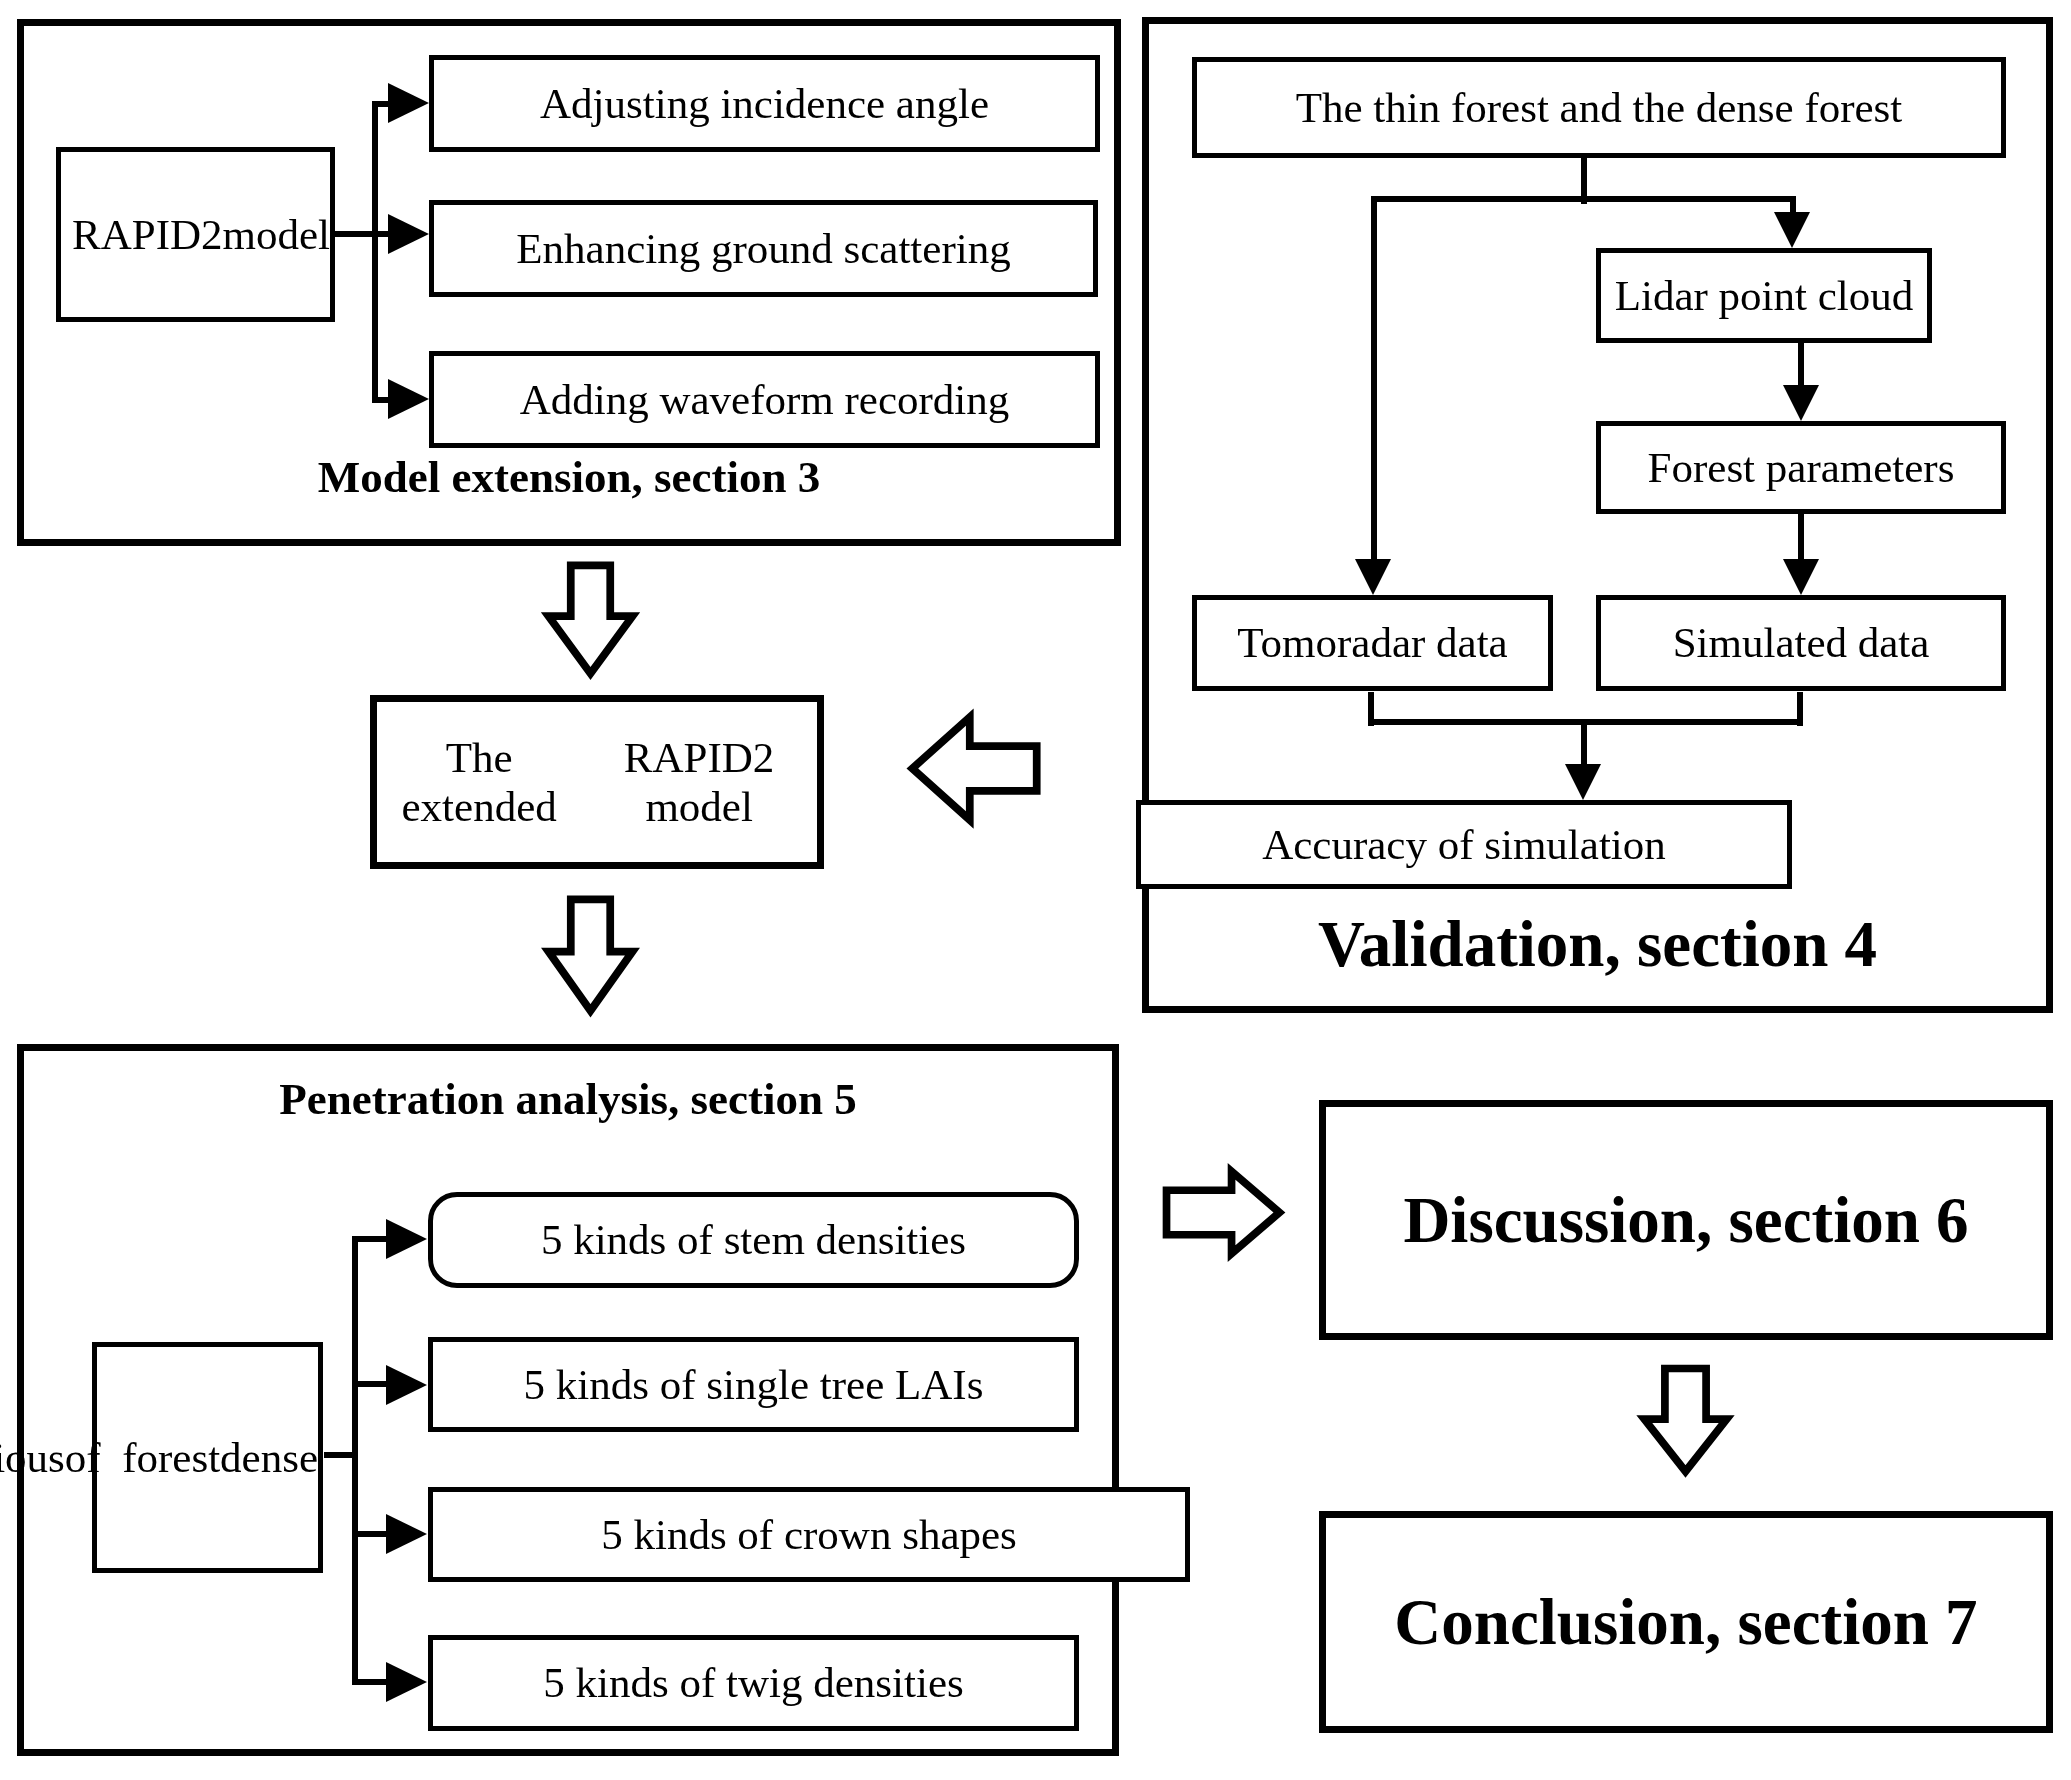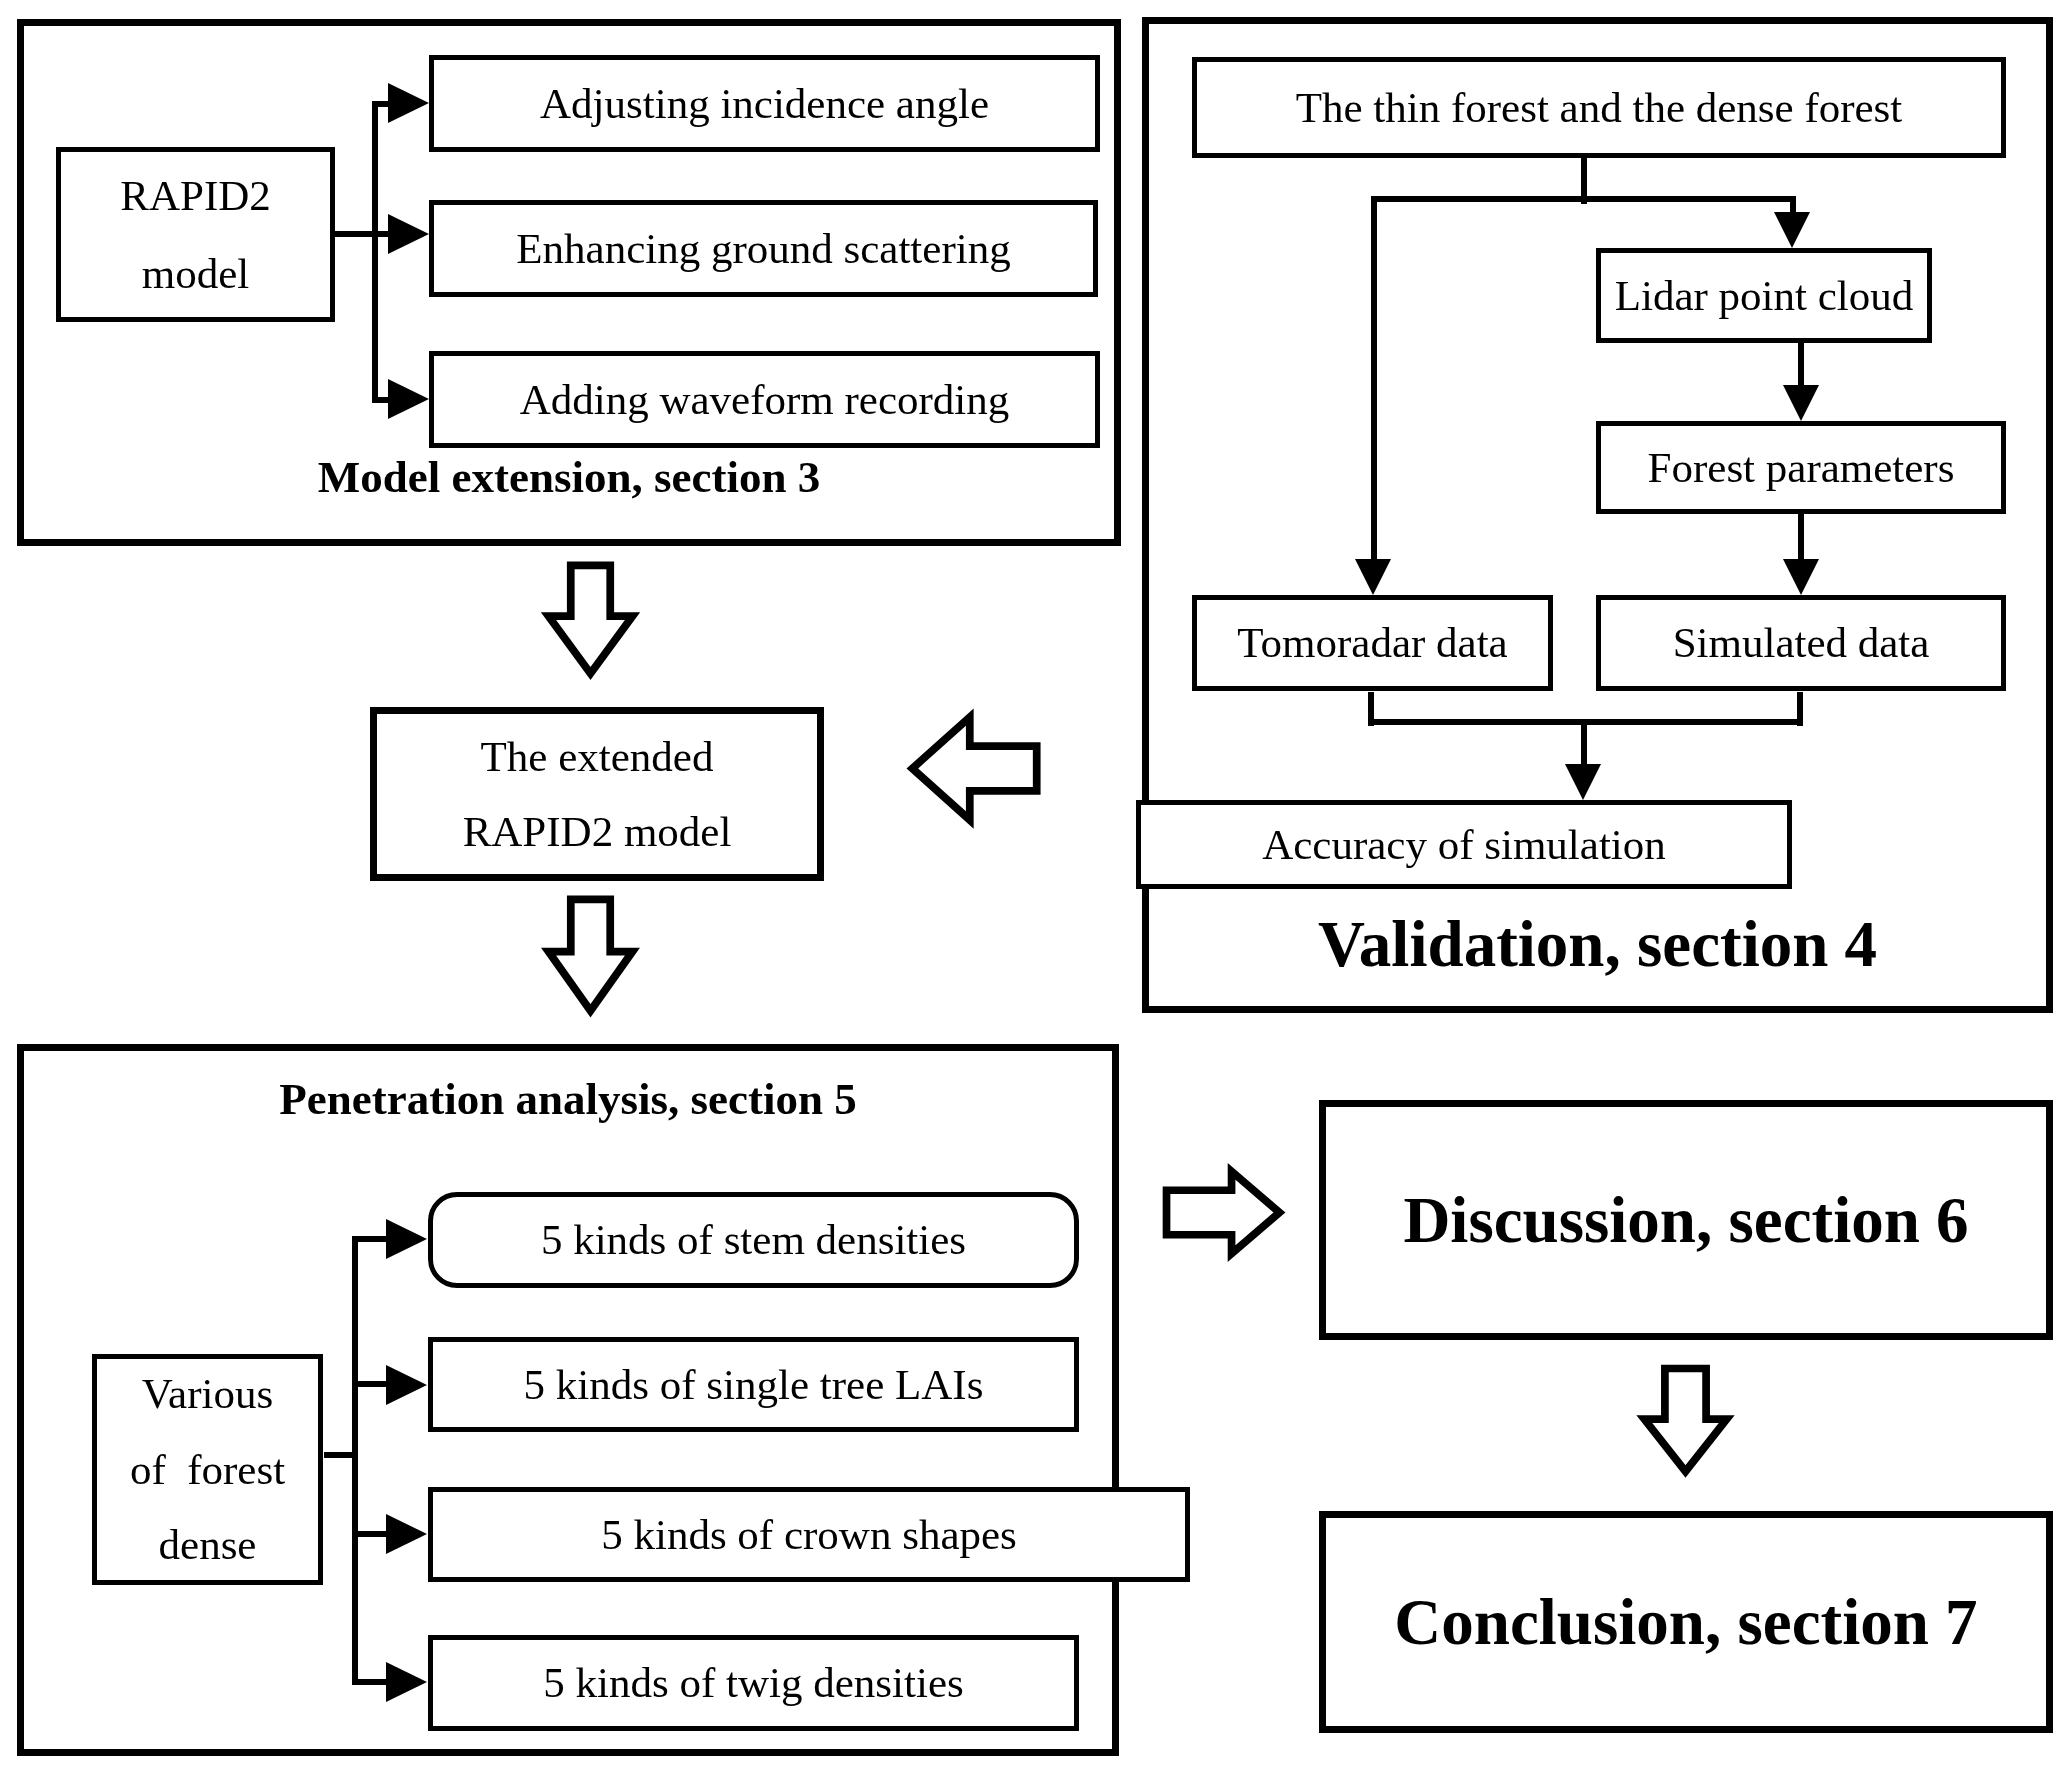--- a/index.html
+++ b/index.html
@@ -23,23 +23,23 @@
     background:#fff;
     box-sizing:border-box;
     display:flex;
     align-items:center;
     justify-content:center;
     text-align:center;
     font-size:43px;
     line-height:1.15;
   }
   .box.thick{border-width:7.7px;}
-  .box.col{flex-direction:column;}
+  .box.col{flex-direction:row;justify-content:flex-end;}
   .gap34{row-gap:29px;}
-  .gap30{row-gap:26px;margin-top:12px;}
+  .gap30{row-gap:26px;}
   .pre{white-space:pre;}
   .sec-title{
     position:absolute;
     text-align:center;
     font-weight:bold;
     font-size:45px;
     line-height:1.05;
   }
   .big-label{
     font-weight:bold;

